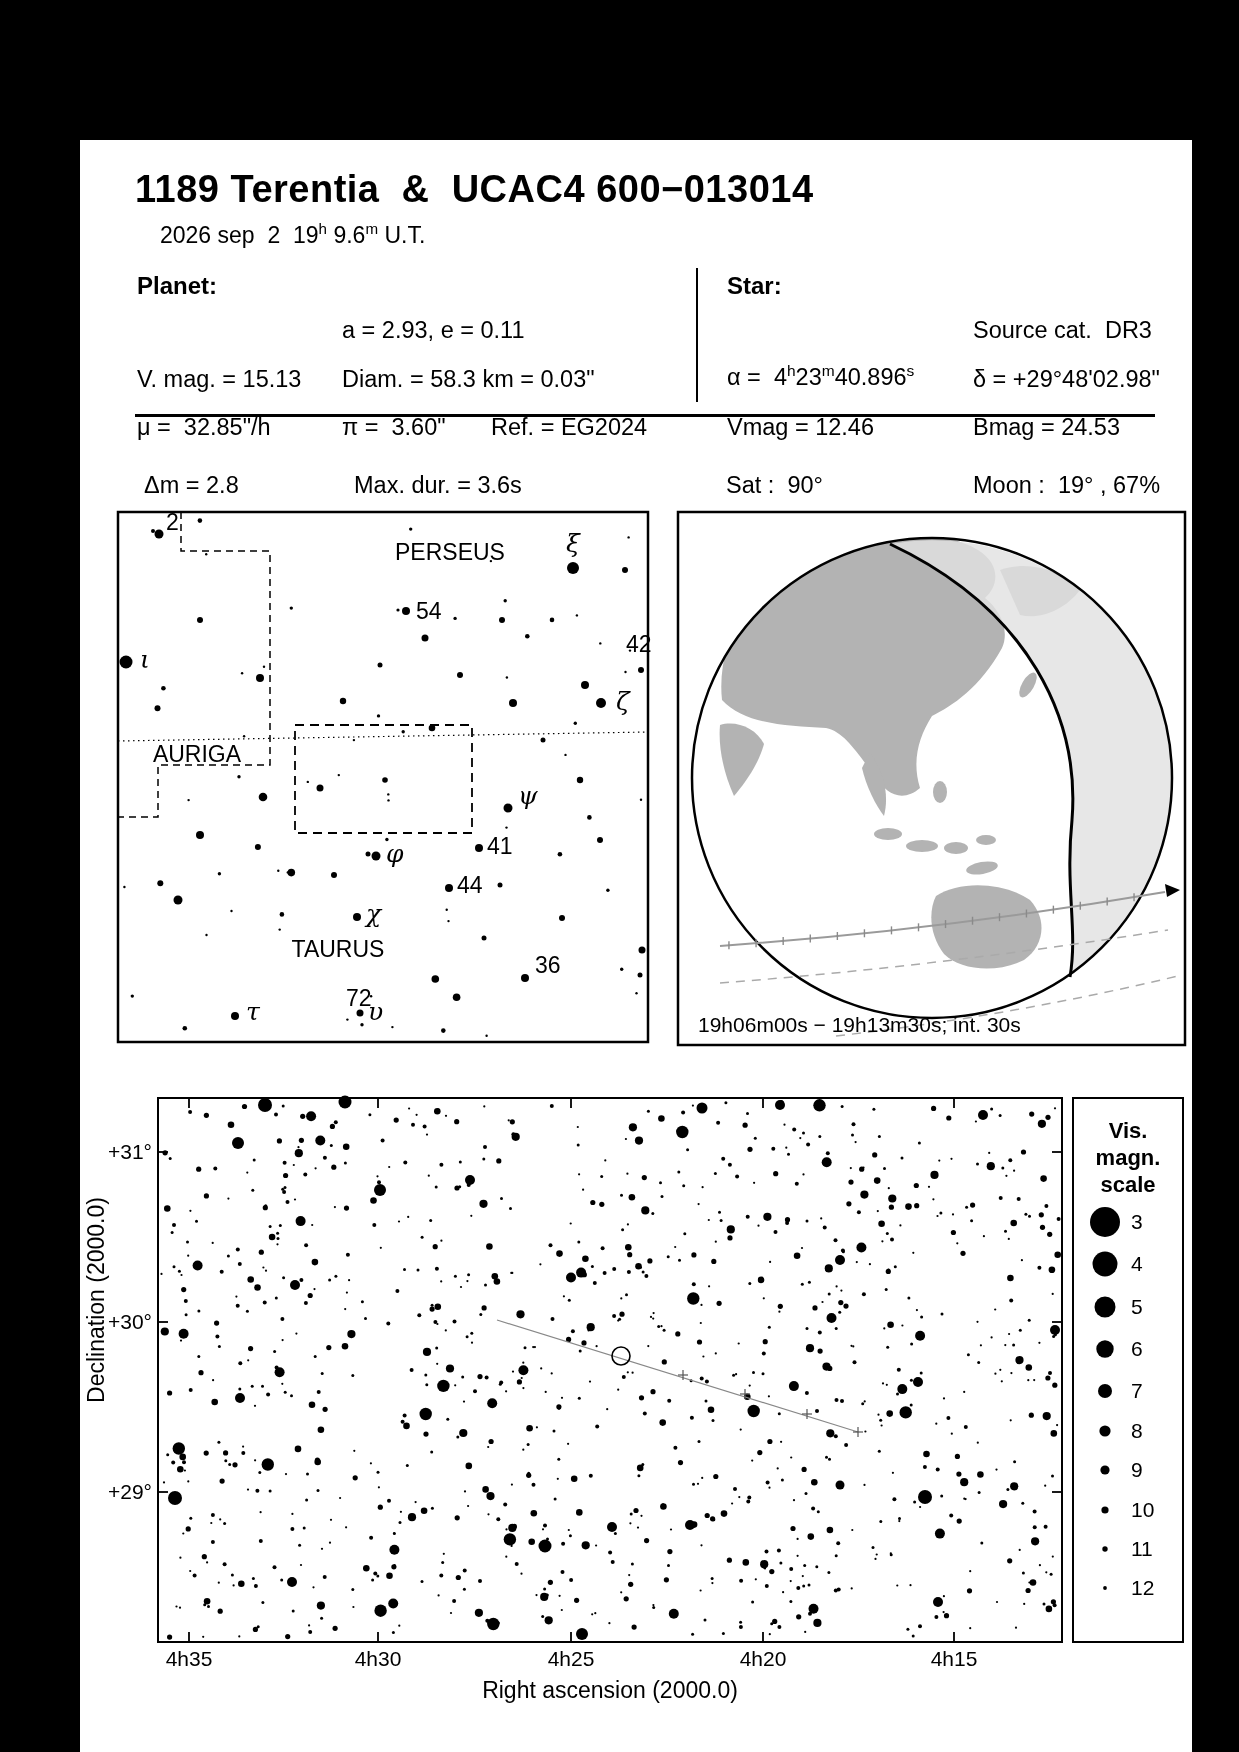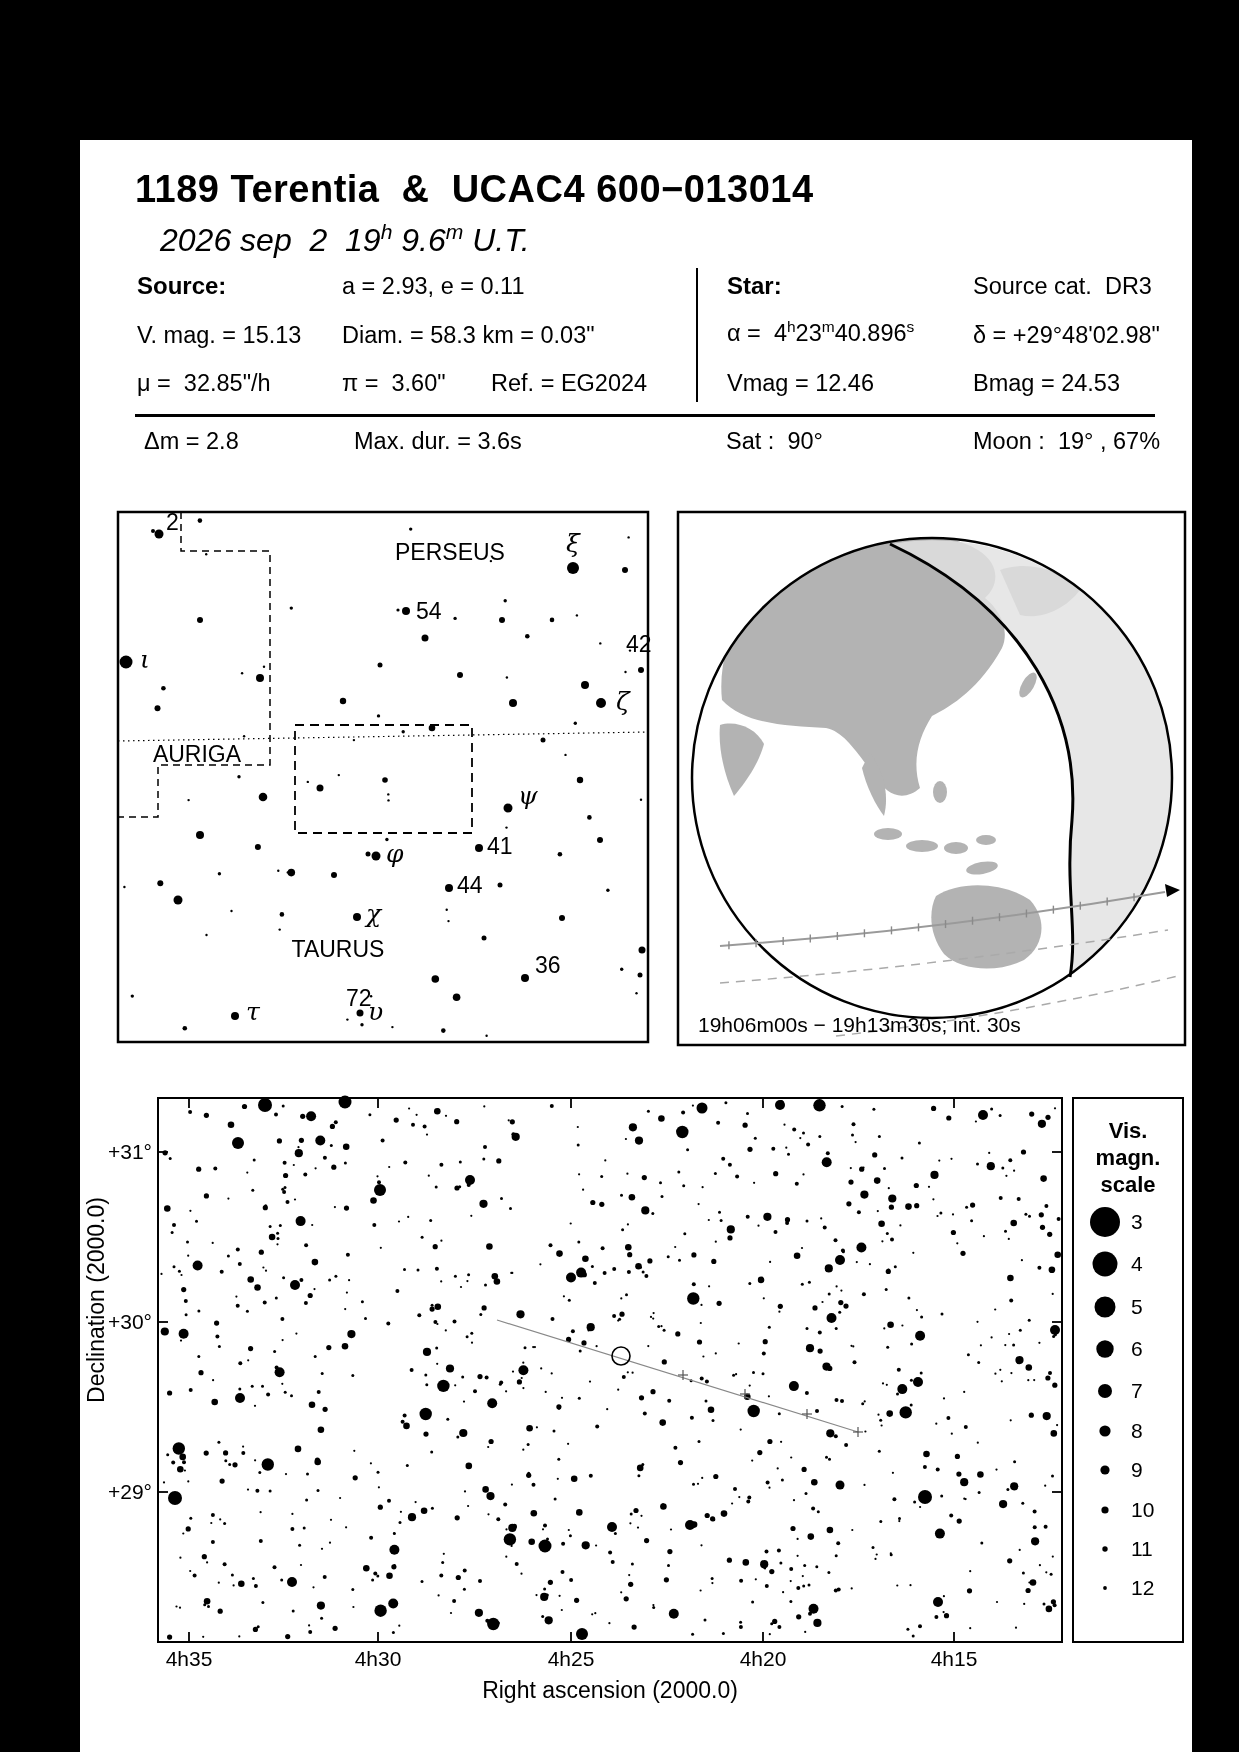--- a/index.html
+++ b/index.html
@@ -1,22 +1,22 @@
 <!DOCTYPE html>
 <html><head>
 <meta charset="utf-8">
 <style>
   html,body{margin:0;padding:0;background:#000;}
   .screen{position:relative;width:1239px;height:1752px;background:#000;overflow:hidden;
           font-family:"Liberation Sans",sans-serif;}
   .page{position:absolute;left:80px;top:140px;width:1112px;height:1736px;background:#fff;color:#000;}
   .abs{position:absolute;white-space:pre;}
   .title{font-size:38px;font-weight:bold;letter-spacing:.5px;}
-  .dateline{font-size:32px;font-style:italic;}
-  .inf{font-size:23.5px;}
+  .dateline{font-size:23px;}
+  .inf{font-size:23.5px;margin-top:44px;}
   .infb{font-size:24px;font-weight:bold;}
   .sup{font-size:66%;vertical-align:super;}
   .vdiv{position:absolute;width:2px;background:#000;}
   .hrule{position:absolute;height:3px;background:#000;}
   svg{position:absolute;left:0;top:0;}
   text{fill:#000;}
   .conlab{font-family:"Liberation Sans",sans-serif;font-size:23px;}
   .greeklab{font-family:"DejaVu Serif",serif;font-style:italic;font-size:25px;}
   .ticklab{font-family:"Liberation Sans",sans-serif;font-size:21px;}
   .axlab{font-family:"Liberation Sans",sans-serif;font-size:23px;}
@@ -32,21 +32,21 @@
 </head>
 <body>
 
 <div class="screen">
   <div class="page">
 
     <div class="abs title" style="left:55px;top:28px;">1189 Terentia  &amp;  UCAC4 600−013014</div>
     <div class="abs dateline" style="left:80px;top:80px;" id="date-line">2026 sep  2  19<span class="sup">h</span> 9.6<span class="sup">m</span> U.T.</div>
 
     <div>
-      <div class="abs infb" style="left:57px;top:132px;">Source:</div>
+      <div class="abs infb" style="left:57px;top:132px;">Planet:</div>
       <div class="abs inf" style="left:262px;top:133px;">a = 2.93, e = 0.11</div>
       <div class="abs infb" style="left:647px;top:132px;">Star:</div>
       <div class="abs inf" style="left:893px;top:133px;">Source cat.  DR3</div>
 
       <div class="abs inf" style="left:57px;top:182px;">V. mag. = 15.13</div>
       <div class="abs inf" style="left:262px;top:182px;">Diam. = 58.3 km = 0.03"</div>
       <div class="abs inf" style="left:647px;top:178px;text-align:center;" id="alpha-line">α =  4<span class="sup">h</span>23<span class="sup">m</span>40.896<span class="sup">s</span></div>
       <div class="abs inf" style="left:893px;top:182px;">δ = +29°48'02.98"</div>
 
       <div class="abs inf" style="left:57px;top:230px;">μ =  32.85"/h</div>

